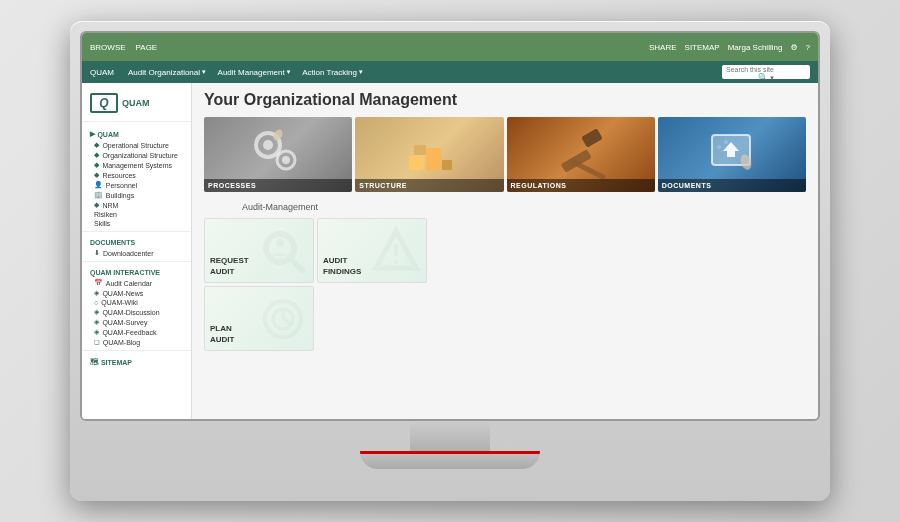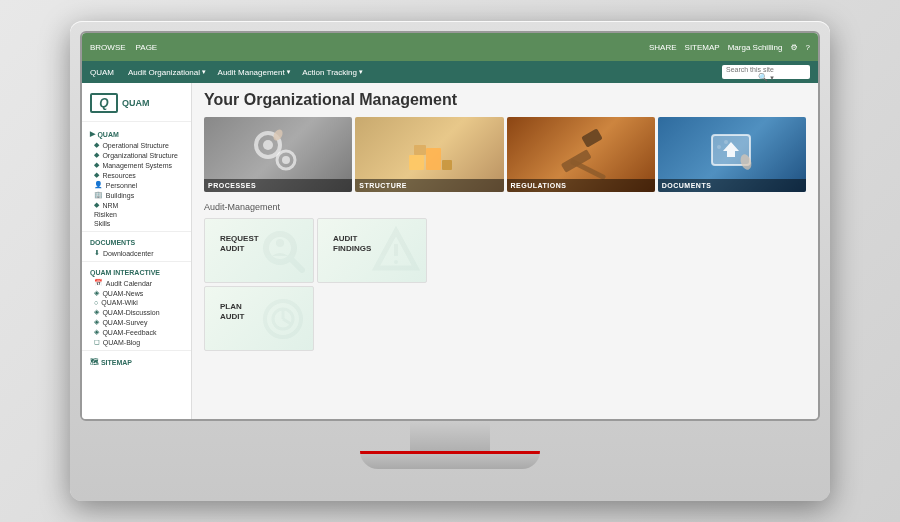--- a/index.html
+++ b/index.html
@@ -259,38 +259,40 @@
       align-items: center;
       justify-content: center;
     }
 
     
     .audit-section-title {
       font-size: 9px;
       color: #555;
       margin-bottom: 6px;
       font-weight: normal;
+      margin-left: 38px;
     }
 
     .audit-grid {
       display: grid;
       grid-template-columns: repeat(2, 110px);
       grid-template-rows: repeat(2, 65px);
       gap: 3px;
     }
 
     .audit-tile {
       border: 1px solid #ddd;
       border-radius: 2px;
       position: relative;
       overflow: hidden;
       cursor: pointer;
       background: white;
       display: flex;
-      padding: 15px;
+      align-items: flex-end;
+      padding: 5px;
     }
 
     .audit-tile-bg {
       position: absolute;
       top: 0;
       left: 0;
       right: 0;
       bottom: 0;
       display: flex;
       align-items: center;

